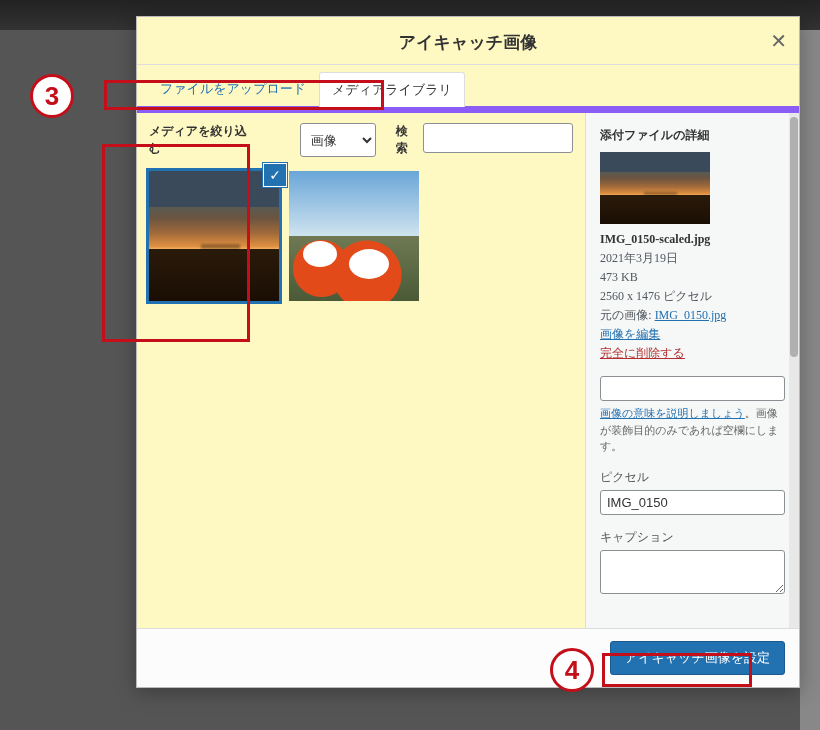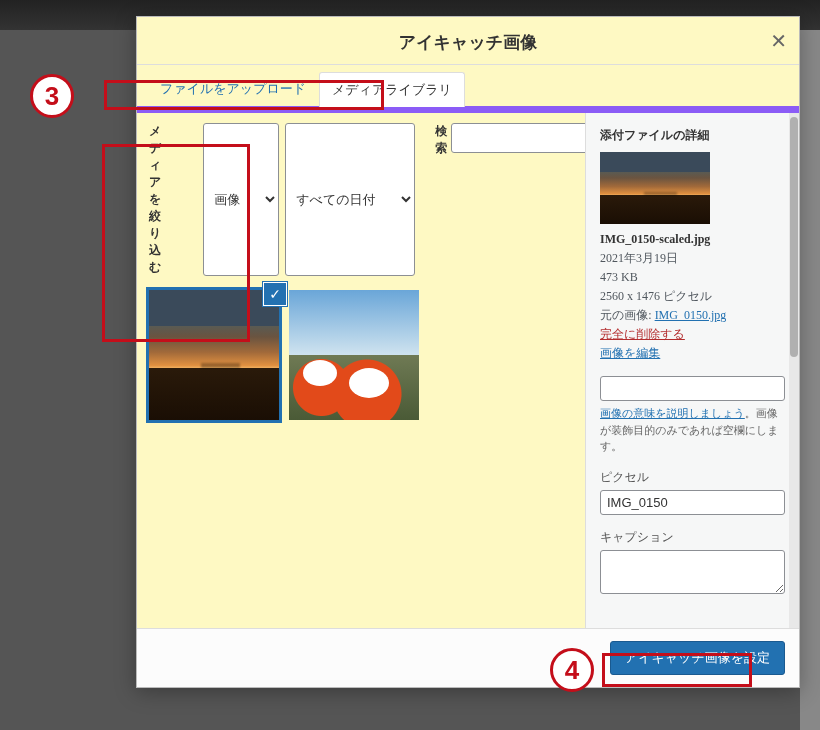--- a/index.html
+++ b/index.html
@@ -252,23 +252,20 @@
   <div class="body">
 
     <div class="main">
       <div class="filters-row">
         <div class="filter-group">
           <span class="filter-label">メディアを絞り込む</span>
           <div class="filter-selects">
             <select>
               <option>画像</option>
             </select>
-            <select>
-              <option>すべての日付</option>
-            </select>
           </div>
         </div>
         <div class="filter-group">
           <span class="filter-label">検索</span>
           <input type="text" class="search-input" style="">
         </div>
       </div>
 
       <div class="thumbs">
         <div class="thumb selected">
@@ -291,22 +288,22 @@
         </div>
       <div class="meta">
         <div style="font-weight:600;color:#333;">IMG_0150-scaled.jpg</div>
         <div>2021年3月19日</div>
         <div>473 KB</div>
         <div>2560 x 1476 ピクセル</div>
         <div>
           <span>元の画像:</span>
           <a class="link">IMG_0150.jpg</a>
         </div>
+        <div><a class="link">画像を編集</a></div>
         <div><a class="link danger">完全に削除する</a></div>
-        <div><a class="link">画像を編集</a></div>
       </div>
 
       <div class="field">
         <input type="text" value="" style="">
         <div class="hint">
           <a class="link">画像の意味を説明しましょう</a><span>。画像が装飾目的のみであれば空欄にします。</span>
         </div>
       </div>
 
       <div class="field">

